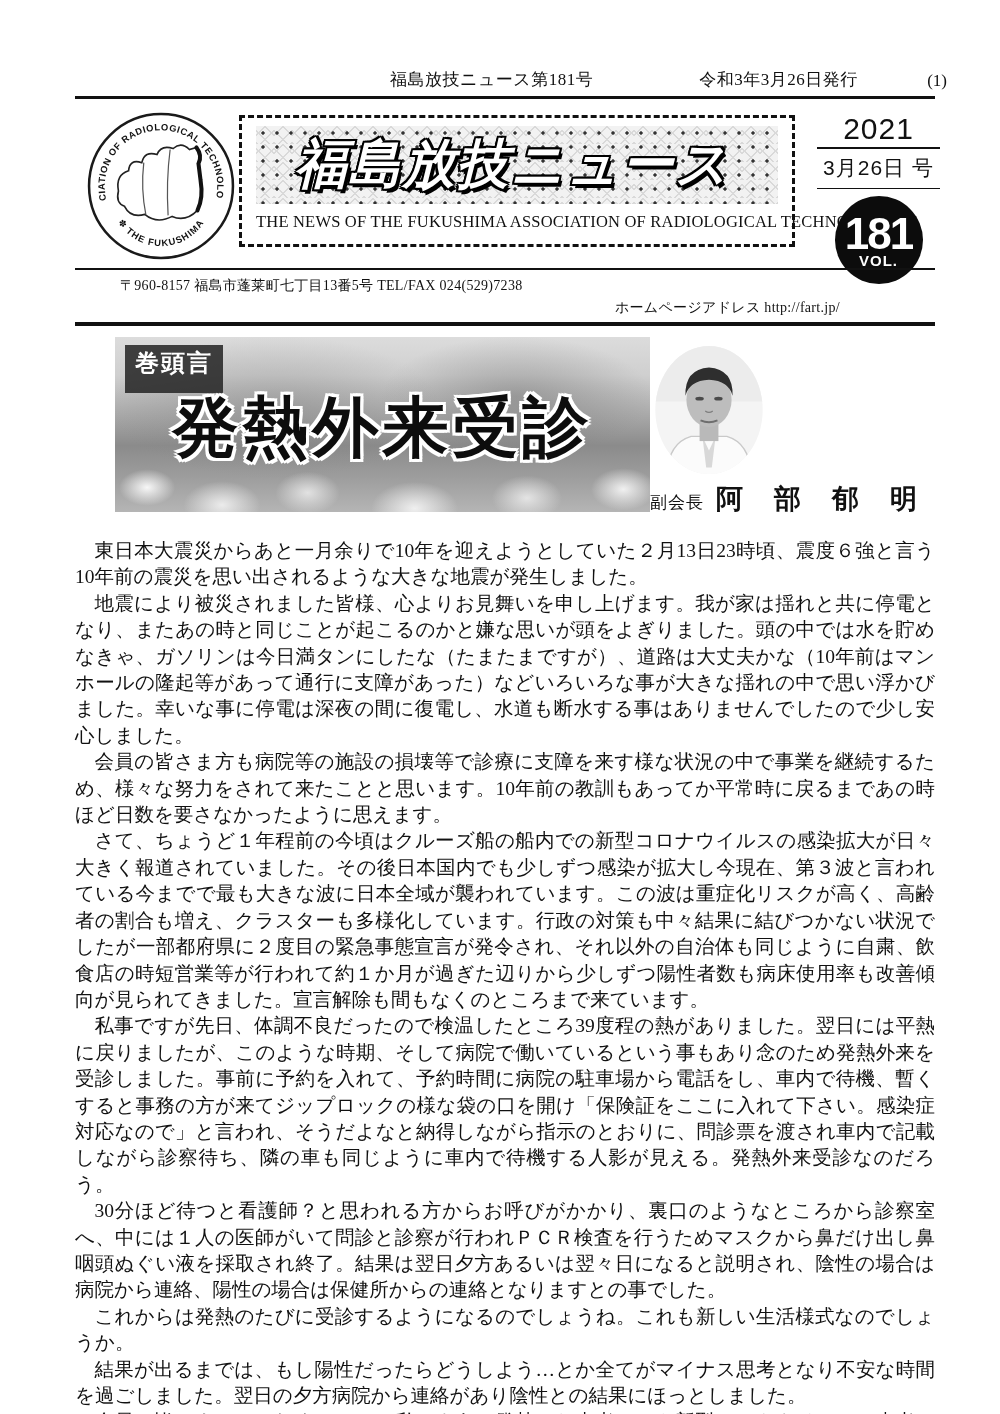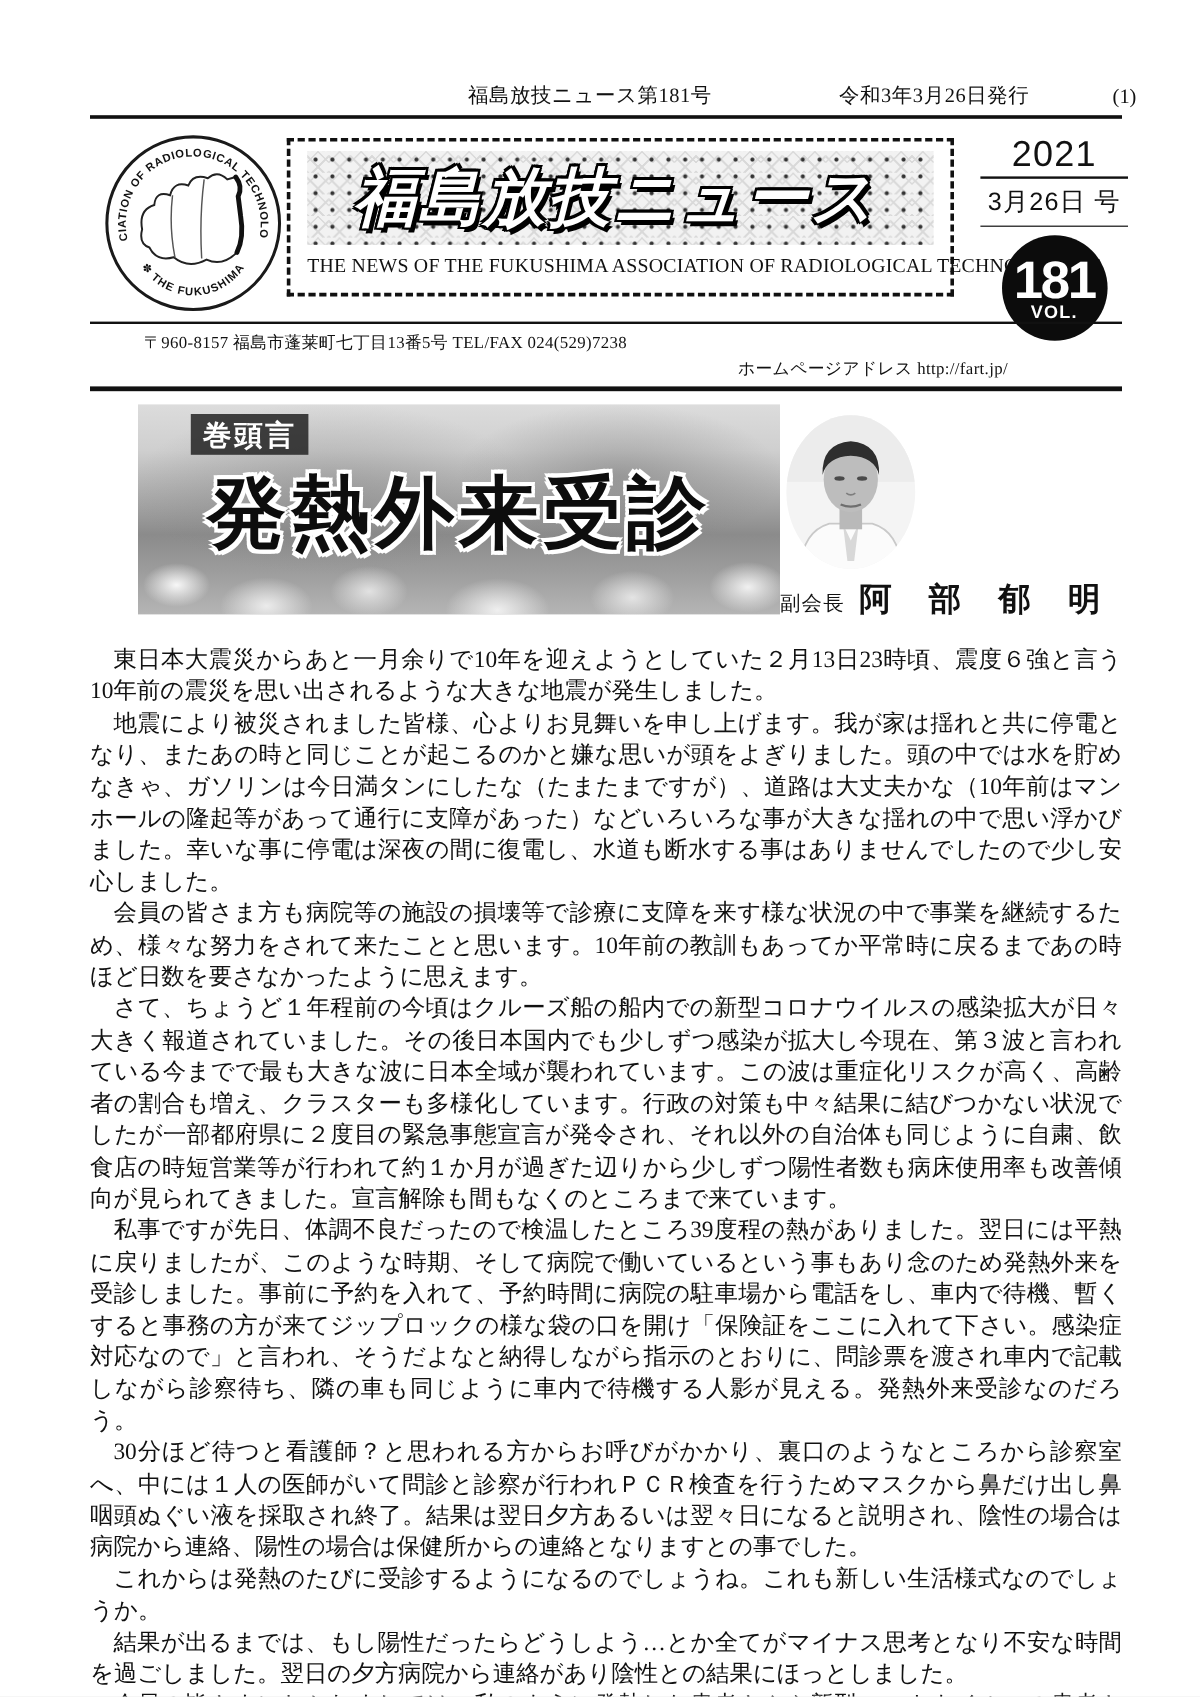--- a/index.html
+++ b/index.html
@@ -71,21 +71,21 @@
       radial-gradient(62px 38px at 56% 98%, rgba(246,246,246,.9), rgba(246,246,246,0) 70%),
       radial-gradient(50px 32px at 77% 92%, rgba(238,238,238,.85), rgba(238,238,238,0) 70%),
       radial-gradient(46px 30px at 95% 87%, rgba(249,249,249,.9), rgba(249,249,249,0) 70%),
       radial-gradient(180px 80px at 75% 34%, rgba(110,110,110,.45), rgba(110,110,110,0) 75%),
       radial-gradient(220px 95px at 30% 40%, rgba(125,125,125,.4), rgba(125,125,125,0) 75%),
       linear-gradient(180deg,#dcdcdc 0%,#cfcfcf 22%,#a8a8a8 45%,#8b8b8b 62%,#9d9d9d 80%,#b5b5b5 100%);
   }
   .kantogen{
     position:absolute;top:8px;left:10px;background:rgba(40,40,40,.88);color:#fff;
     font-family:"Liberation Sans","DejaVu Sans",sans-serif;font-weight:bold;
-    font-size:24px;letter-spacing:2px;padding:2px 10px 0;margin-left:34px;
+    font-size:24px;letter-spacing:2px;padding:2px 10px 14px;
   }
   .lead-title{
     position:absolute;top:46px;left:0;right:0;text-align:center;
     font-family:"Liberation Sans","DejaVu Sans",sans-serif;font-weight:900;
     font-size:66px;letter-spacing:4px;color:#0d0d0d;white-space:nowrap;
     text-shadow:
       -3px -3px 0 #fff,3px -3px 0 #fff,-3px 3px 0 #fff,3px 3px 0 #fff,
       0 -3px 0 #fff,0 3px 0 #fff,-3px 0 0 #fff,3px 0 0 #fff;
   }
   .author-col{flex:1;display:flex;flex-direction:column;align-items:flex-start;}

